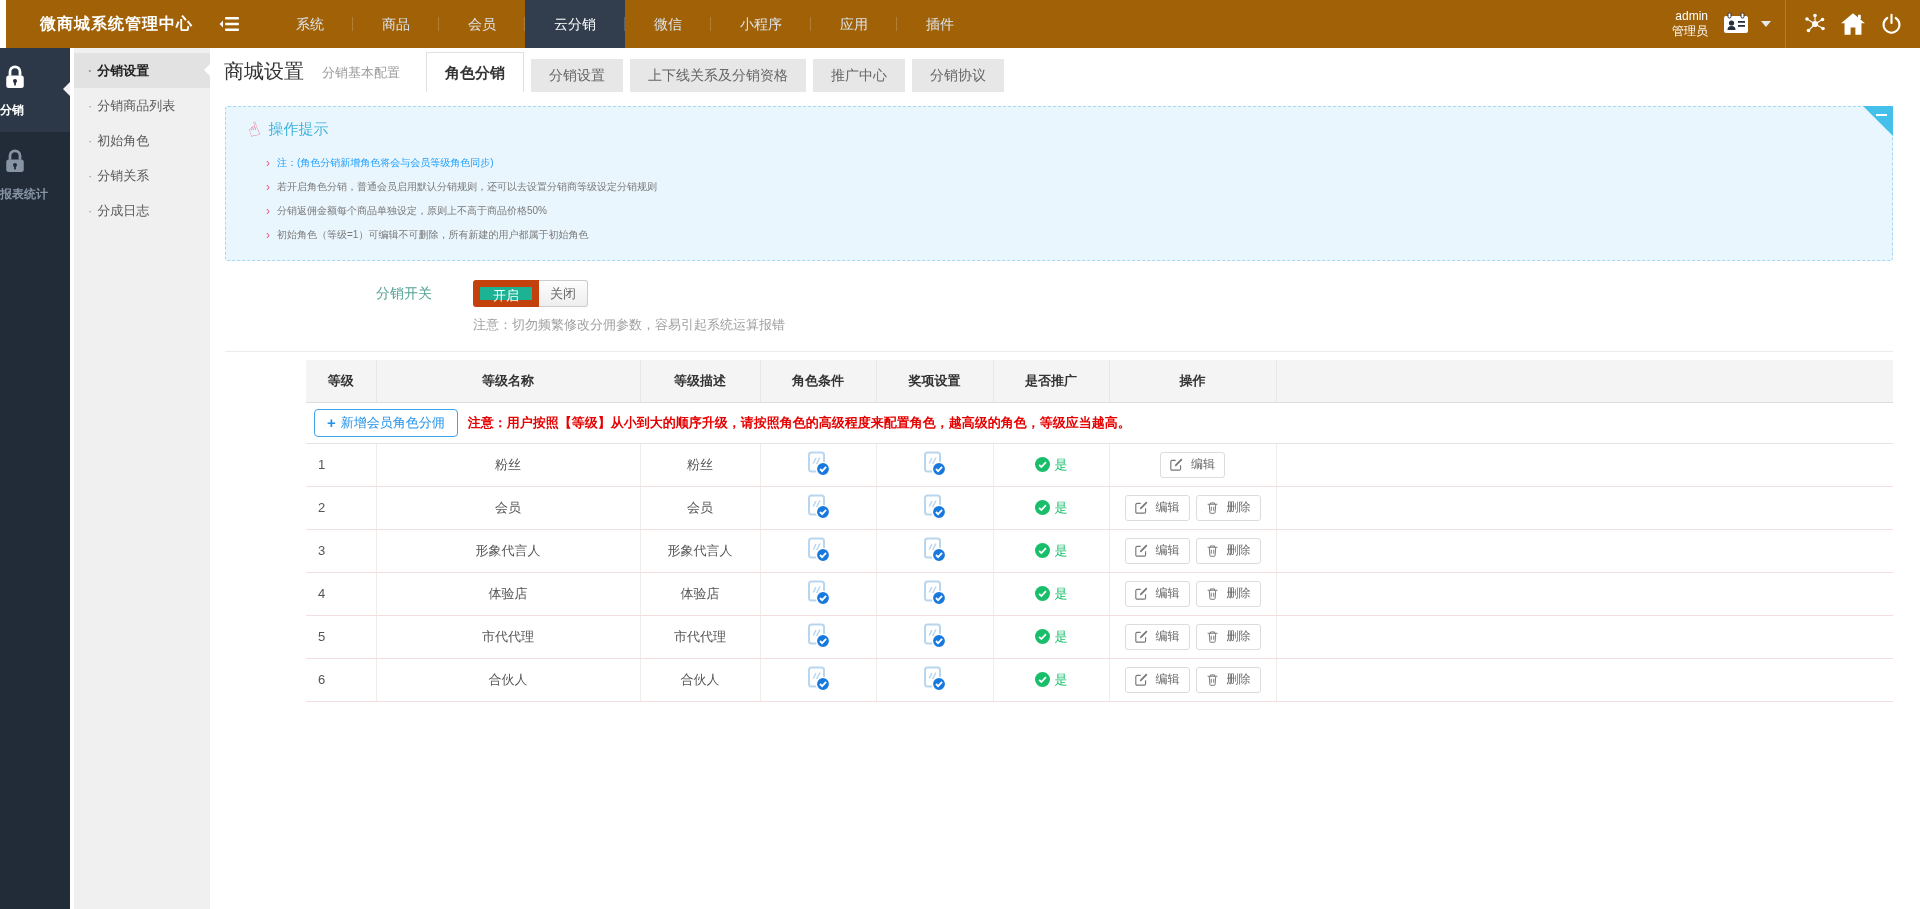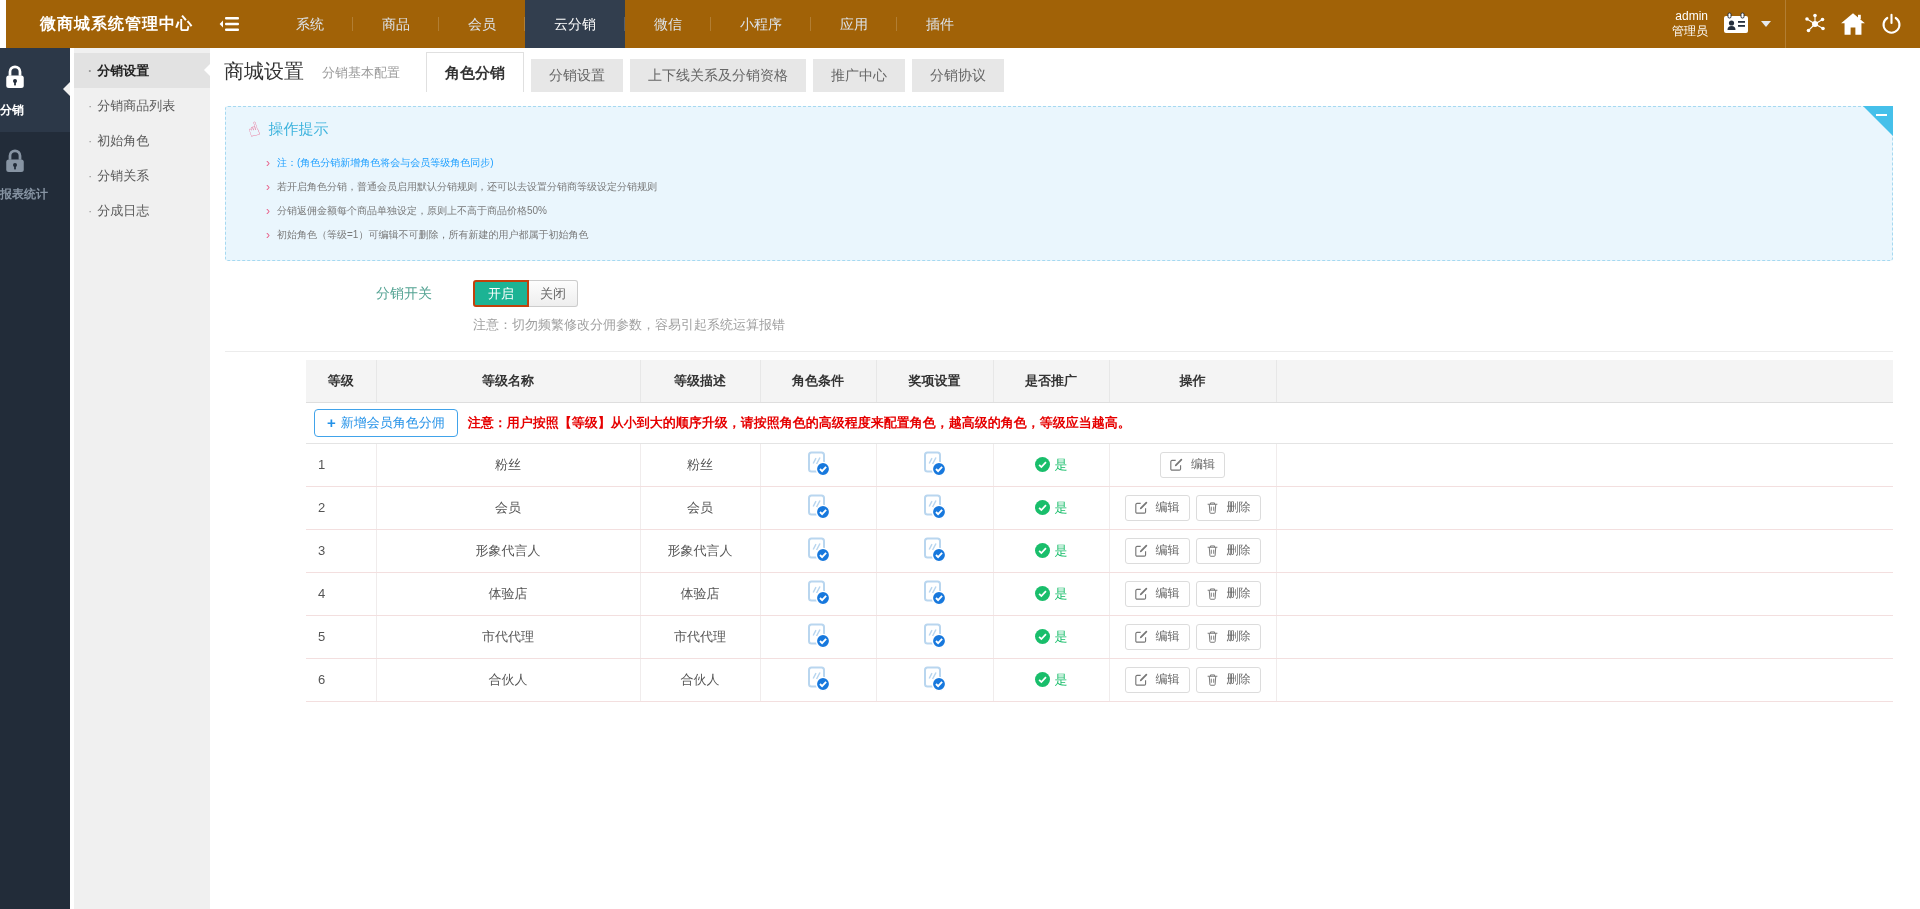--- a/index.html
+++ b/index.html
@@ -49,21 +49,21 @@
   .tips-list li { position:relative; font-size:10px; color:#787878; line-height:24px; padding-left:11px; }
   .tips-list li::before { content:"›"; position:absolute; left:0; top:0; color:#e8638c; font-size:12px; }
   .tips-list li.highlight { color:#1e9fff; }
   .tips-corner { position:absolute; top:-1px; right:-1px; width:0; height:0; border-top:30px solid #45c0ea; border-left:30px solid transparent; cursor:pointer; }
   .tips-corner-dash { position:absolute; top:7px; right:5px; width:11px; height:2px; background:#fff; z-index:2; }
   
   .switch-row { display:flex; align-items:center; margin-top:19px; }
   .switch-label { width:222px; text-align:right; font-size:14px; color:#54a393; }
   .seg { display:flex; margin-left:41px; }
   .seg button { font-family:inherit; font-size:13px; height:27px; cursor:pointer; }
-  .seg-on { background:#1cb394; color:#fff; border:2px solid #c2410c; border-radius:3px 0 0 3px; padding:0 13px;text-align:center; }
+  .seg-on { background:#1cb394; color:#fff; border:7px solid #c2410c; border-radius:3px 0 0 3px; padding:0 13px;text-align:center; }
   .seg-off { background:linear-gradient(#fdfdfd,#eee); color:#666; border:1px solid #ccc; border-left:none; border-radius:0 3px 3px 0; padding:0 11px; }
   .switch-note { margin:9px 0 0 263px; font-size:13px; color:#a0a0a0; }
   .rule { border:none; border-top:1px solid #ececec; margin:17px 27px 0 15px; }
   
   .table-wrap { margin:8px 27px 0 96px; }
   table { width:100%; border-collapse:collapse; table-layout:fixed; }
   thead th { background:#f4f4f4; height:42px; font-size:13px; color:#333; font-weight:bold; border-right:1px solid #e7e7e7; border-bottom:1px solid #dedede; }
   thead th:last-child { border-right:none; }
   .btn-row td { border-bottom:1px solid #e4e4e4; padding:6px 0 6px 8px; }
   .btn-row-inner { display:flex; align-items:center; }

